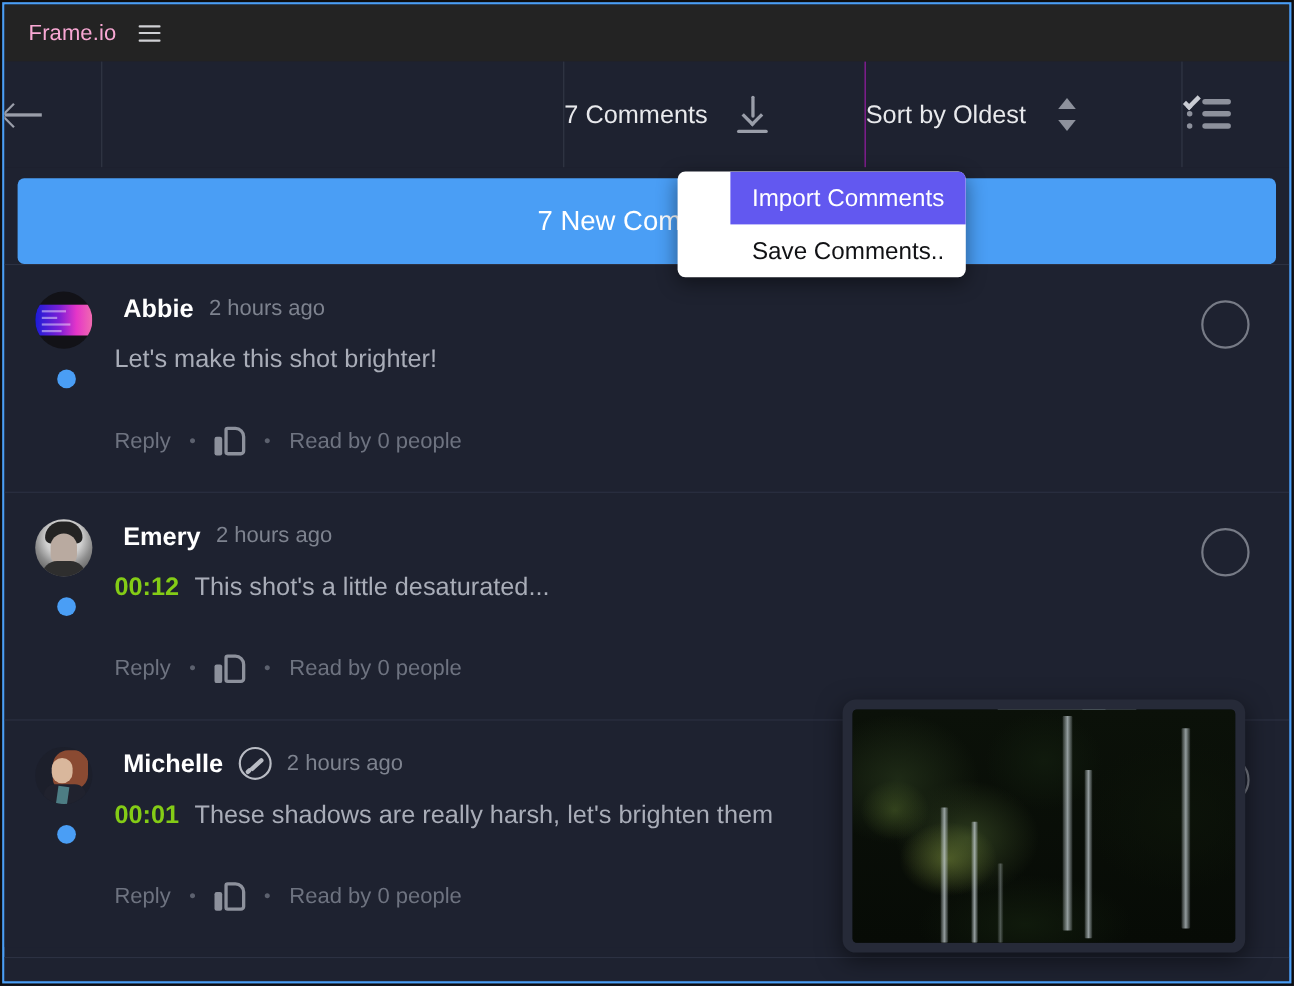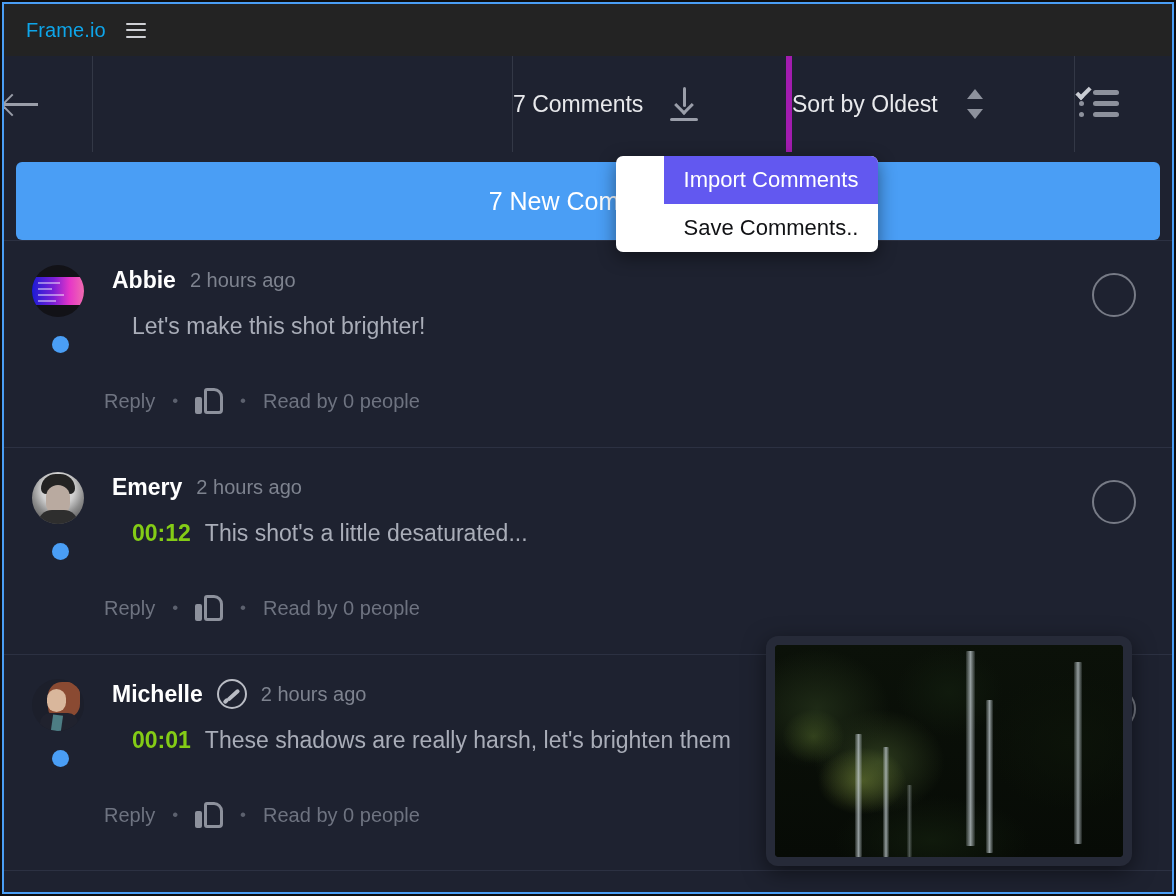--- a/index.html
+++ b/index.html
@@ -24,21 +24,21 @@
   
   .titlebar {
     height: 52px;
     background: #232323;
     display: flex;
     align-items: center;
     padding-left: 22px;
     gap: 20px;
   }
   .brand {
-    color: #0ea5e9;
+    color: #f9a8d4;
     font-size: 20px;
     letter-spacing: .1px;
   }
   .hamburger {
     width: 20px; height: 15px;
     display: flex; flex-direction: column; justify-content: space-between;
     cursor: pointer;
   }
   .hamburger i { display: block; height: 2px; background: #cfd0d4; border-radius: 1px; }
 
@@ -57,21 +57,21 @@
   }
   .tb-back { width: 88px; }
   .tb-spacer { flex: 0 0 420px; border-left: 1px solid #333846; }
   .tb-comments {
     flex: 0 0 274px;
     border-left: 1px solid #333846;
     gap: 26px;
   }
   .tb-sort {
     flex: 0 0 288px;
-    border-left: 6px solid #a21caf;
+    border-left: 1px solid #a21caf;
     gap: 29px;
   }
   .tb-list {
     flex: 1;
     border-left: 1px solid #333846;
   }
   .tb-label {
     color: #e8e9ec;
     font-size: 23px;
     white-space: nowrap;
@@ -215,21 +215,20 @@
     border-radius: 2px;
     transform: rotate(-42deg);
   }
   .c-body {
     padding-left: 100px;
     margin-top: 16px;
     display: flex;
     align-items: baseline;
     gap: 14px;
     white-space: nowrap;
-    margin-left: 28px;
   }
   .c-ts {
     color: #84cc16;
     font-size: 23px;
     font-weight: bold;
     cursor: pointer;
   }
   .c-text {
     color: #a9adb8;
     font-size: 23px;

